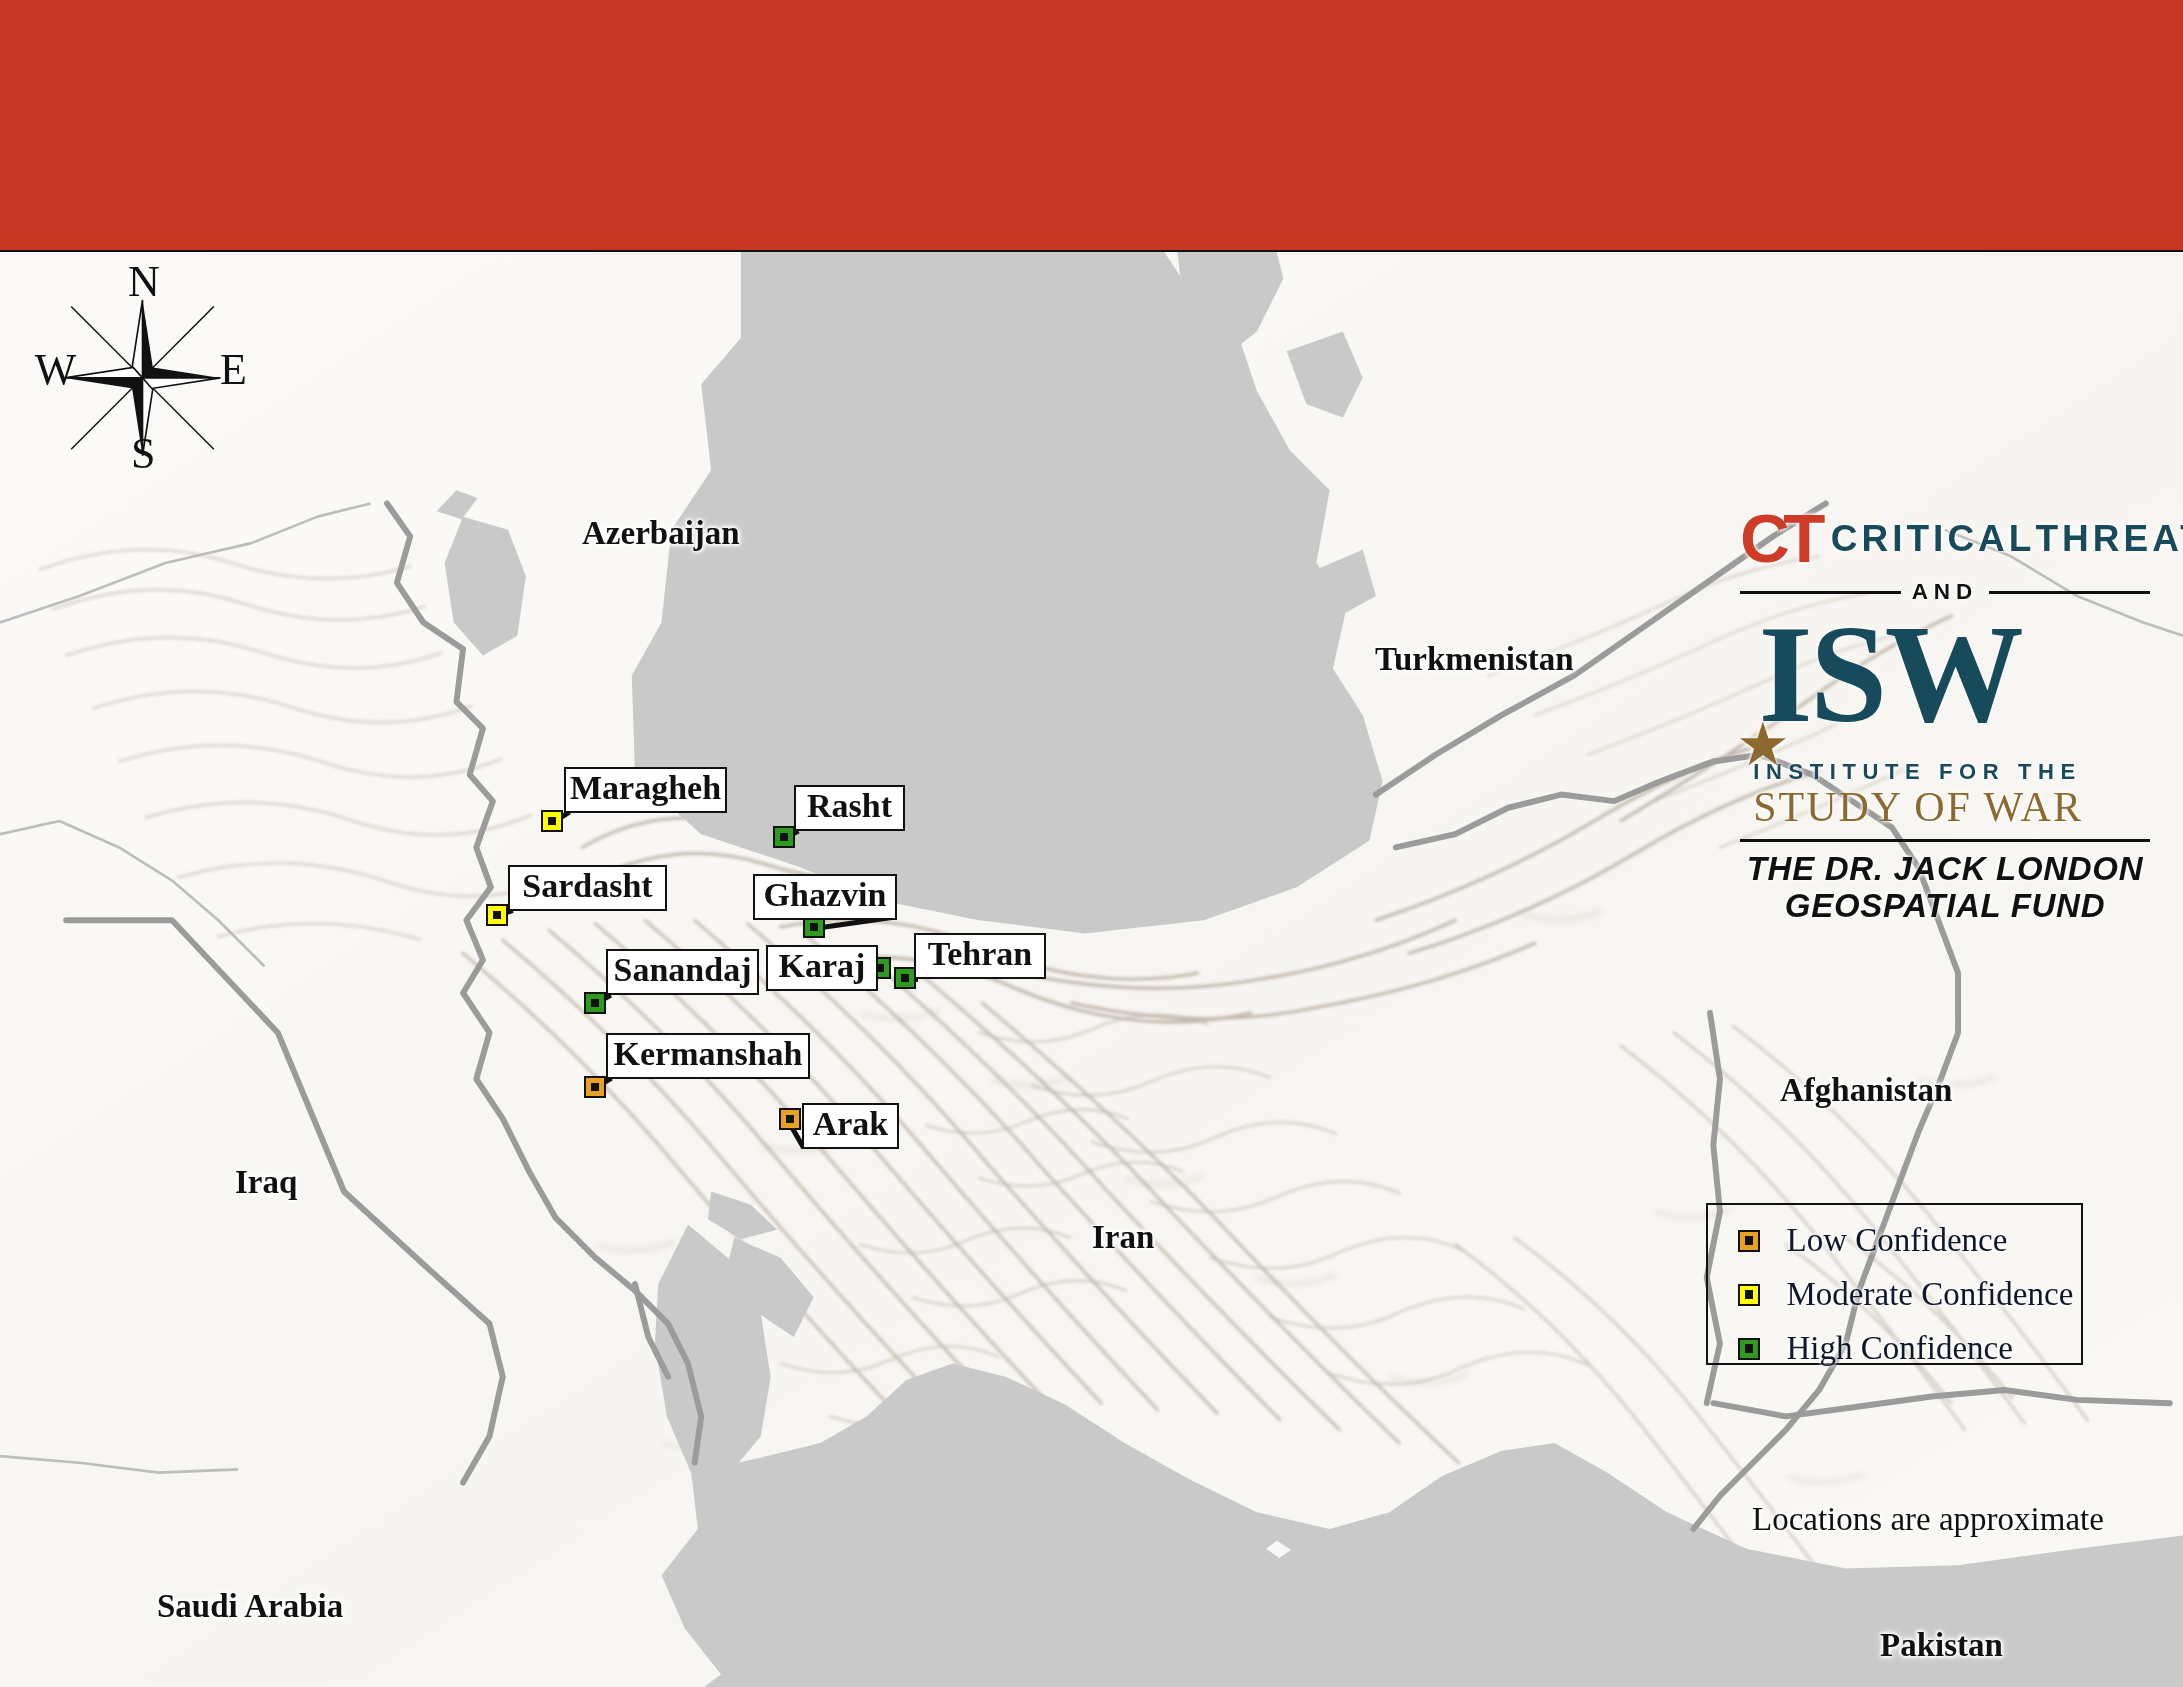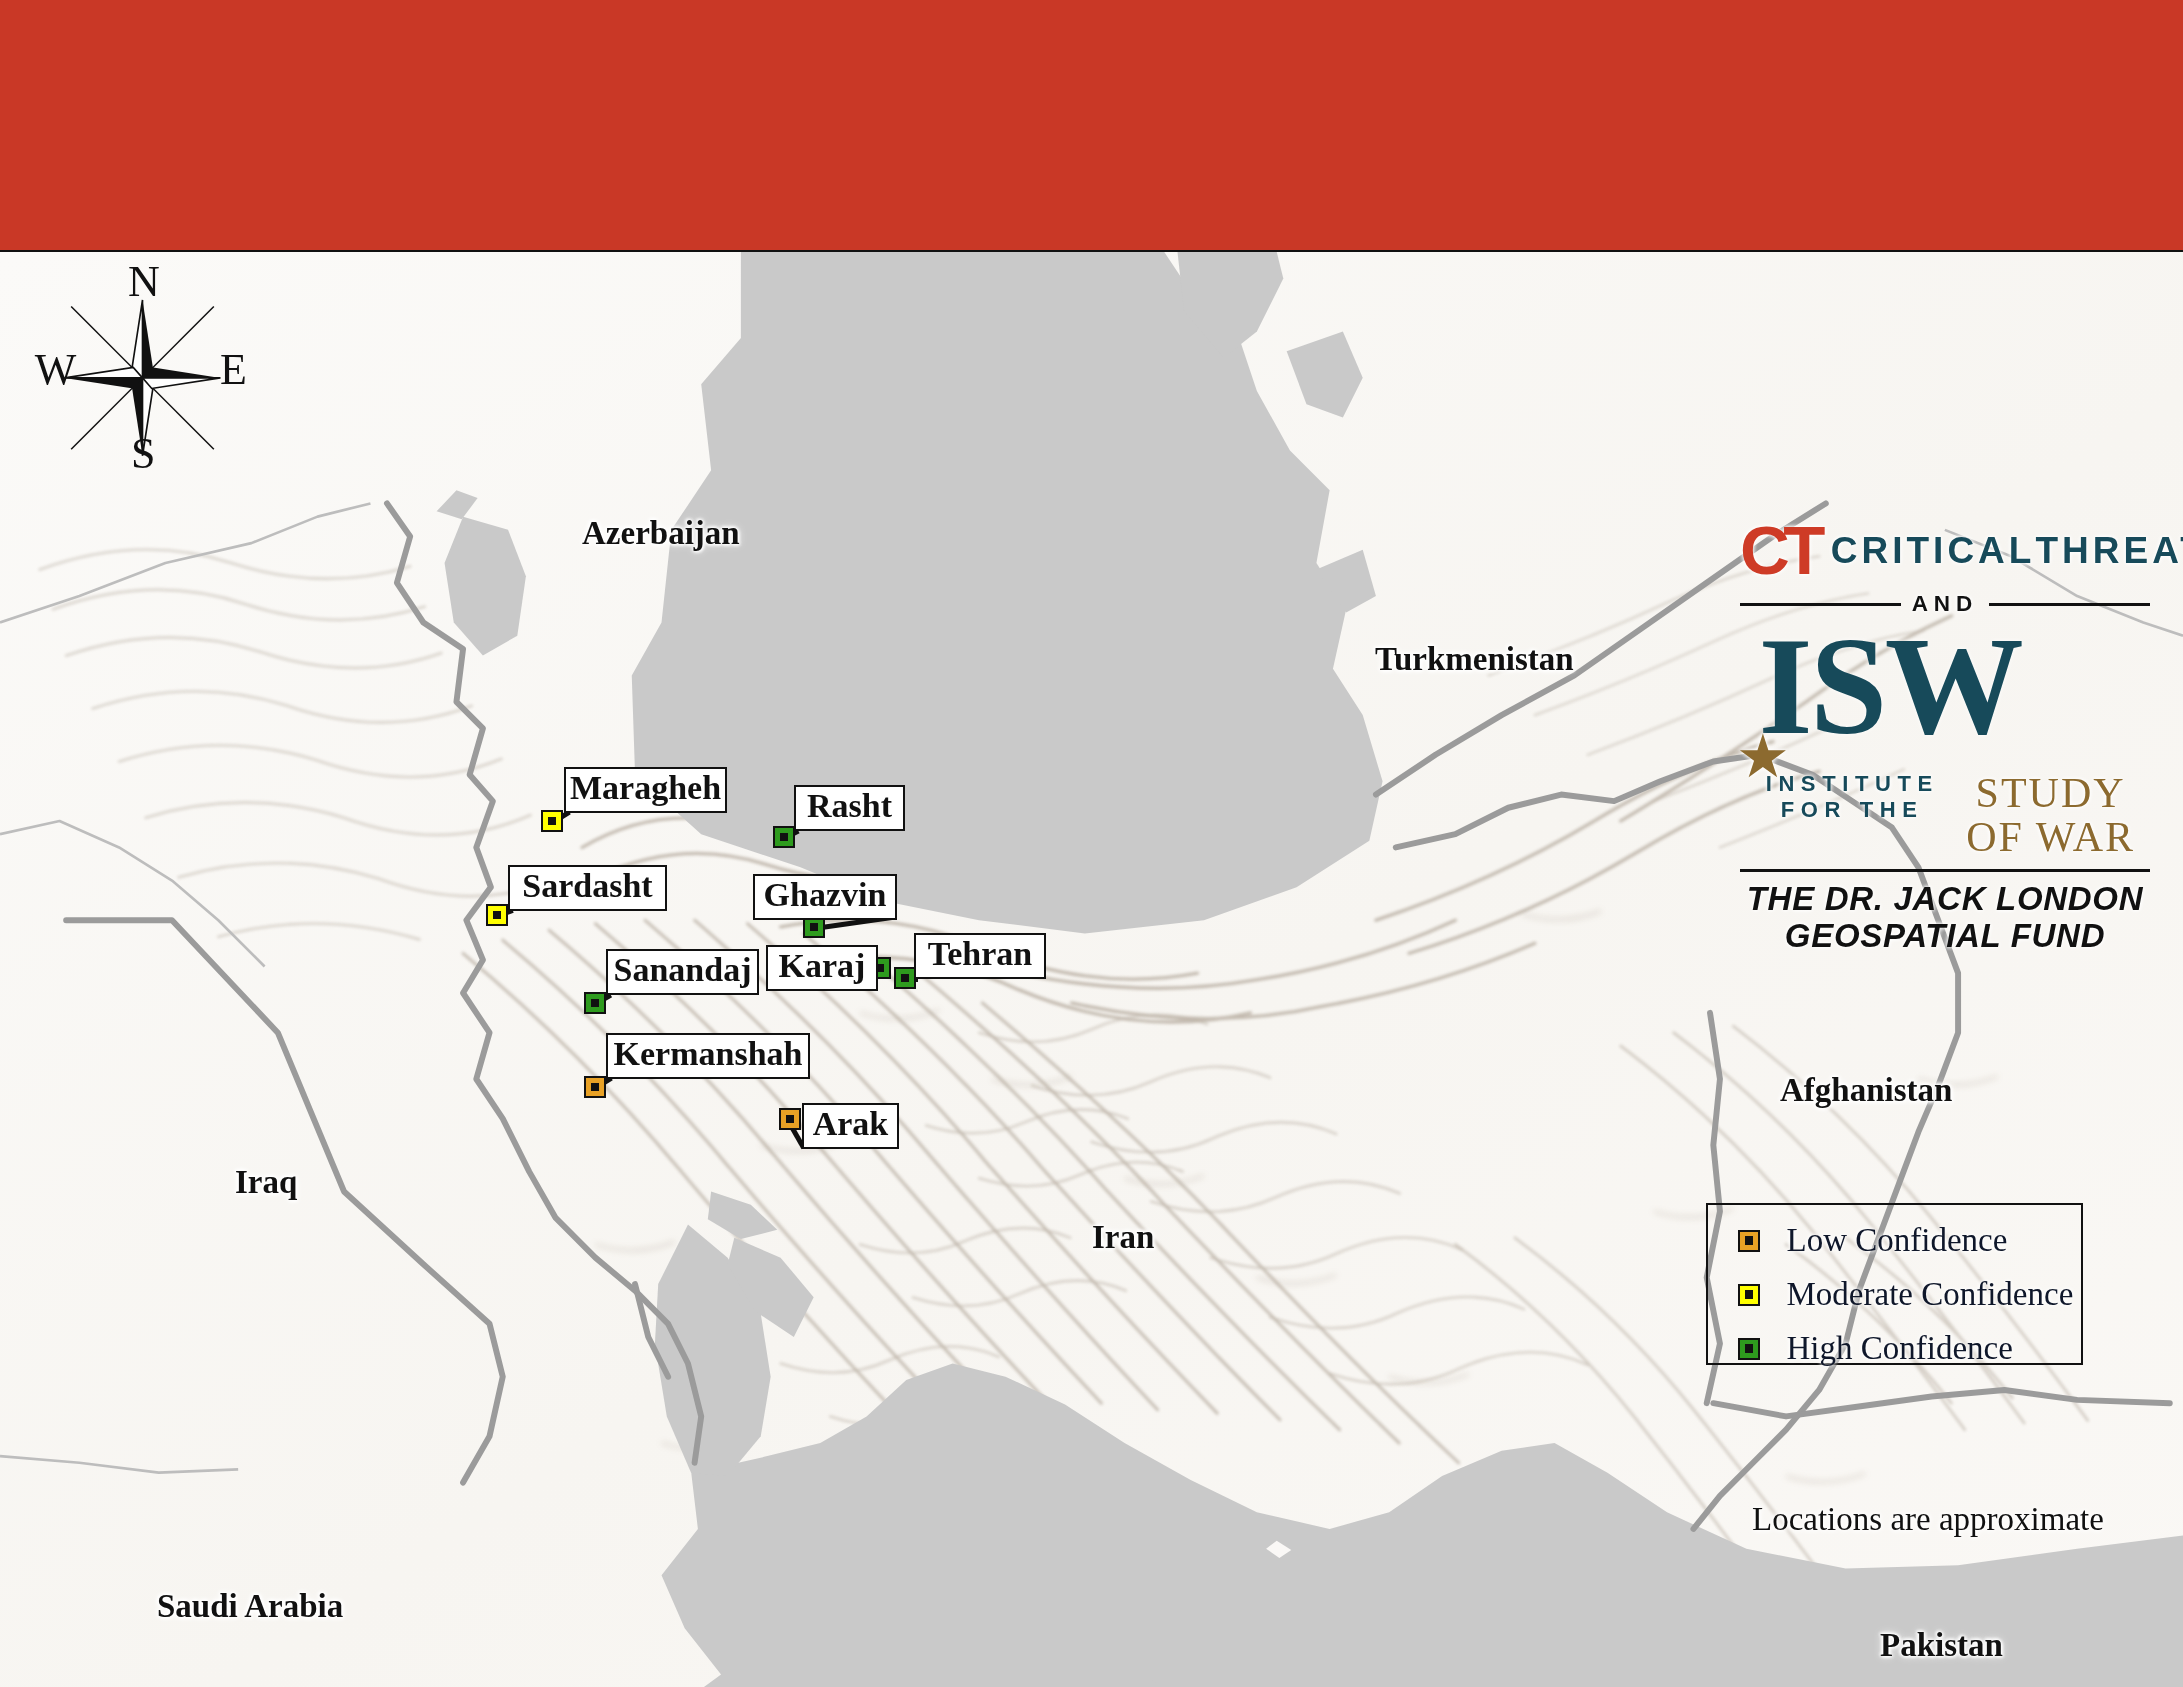--- a/index.html
+++ b/index.html
@@ -48,21 +48,21 @@
     display:flex;align-items:center;justify-content:center;
     padding:1.3px 12px 5.3px 12px;
   }
   .callout span{
     font-family:"Liberation Serif",serif;font-weight:bold;font-size:34px;
     color:#111;white-space:nowrap;line-height:1.02;
   }
   .leader{position:absolute;background:#111;transform-origin:0 0;height:4.6px;}
 
   
-  #logo-block{position:absolute;left:1740px;top:268px;width:410px;text-align:center;}
+  #logo-block{position:absolute;left:1740px;top:256px;width:410px;}
   .ct-row{display:flex;align-items:center;gap:12px;}
   .ct-mark{
     font-family:"Liberation Sans",sans-serif;font-weight:bold;font-size:69px;
     color:#CE3B26;letter-spacing:-6.6px;line-height:.9;
     text-shadow:0 0 4px #fff,0 0 4px #fff;
   }
   .ct-words{display:flex;flex-direction:row;line-height:1.03;}
   .ct-words div{
     font-family:"Liberation Sans",sans-serif;font-weight:bold;font-size:37px;
     color:#174A5A;letter-spacing:4px;
@@ -86,21 +86,21 @@
     position:absolute;left:21px;top:5.3px;width:57px;height:120px;
     background:#8C6A2F;z-index:-1;
   }
   .isw-sub{display:flex;align-items:flex-start;gap:13.2px;margin-top:-5.3px;}
   .isw-star{
     width:0;height:0;position:relative;margin-top:9.3px;
     font-size:60px;color:#8C6A2F;line-height:0;
   }
   .isw-star:before{content:"\2605";position:absolute;left:-4px;top:-22.5px;
     text-shadow:0 0 4px #fff,0 0 4px #fff;}
-  .isw-sub-words{display:flex;flex-direction:row;}
+  .isw-sub-words{display:flex;flex-direction:column;}
   .isw-l1{
     font-family:"Liberation Sans",sans-serif;font-weight:bold;font-size:22px;
     color:#174A5A;letter-spacing:6.6px;
     text-shadow:0 0 4px #fff,0 0 4px #fff;
   }
   .isw-l2{
     font-family:"Liberation Serif",serif;font-size:42px;color:#8C6A2F;
     letter-spacing:2px;line-height:1.05;
     text-shadow:0 0 4px #fff,0 0 4px #fff;
   }

